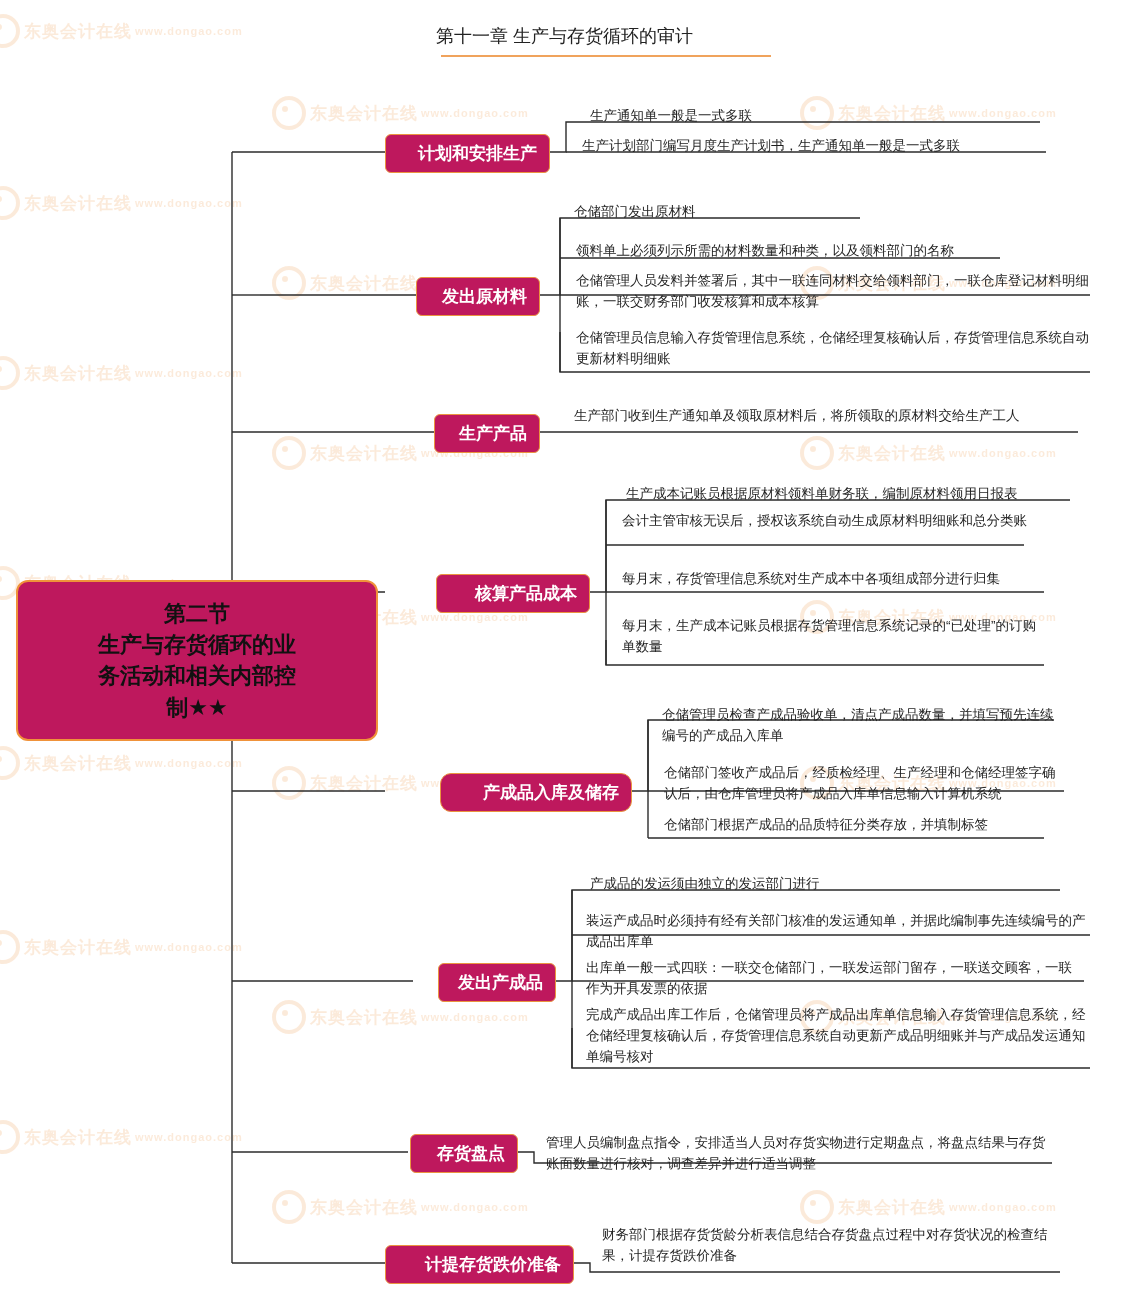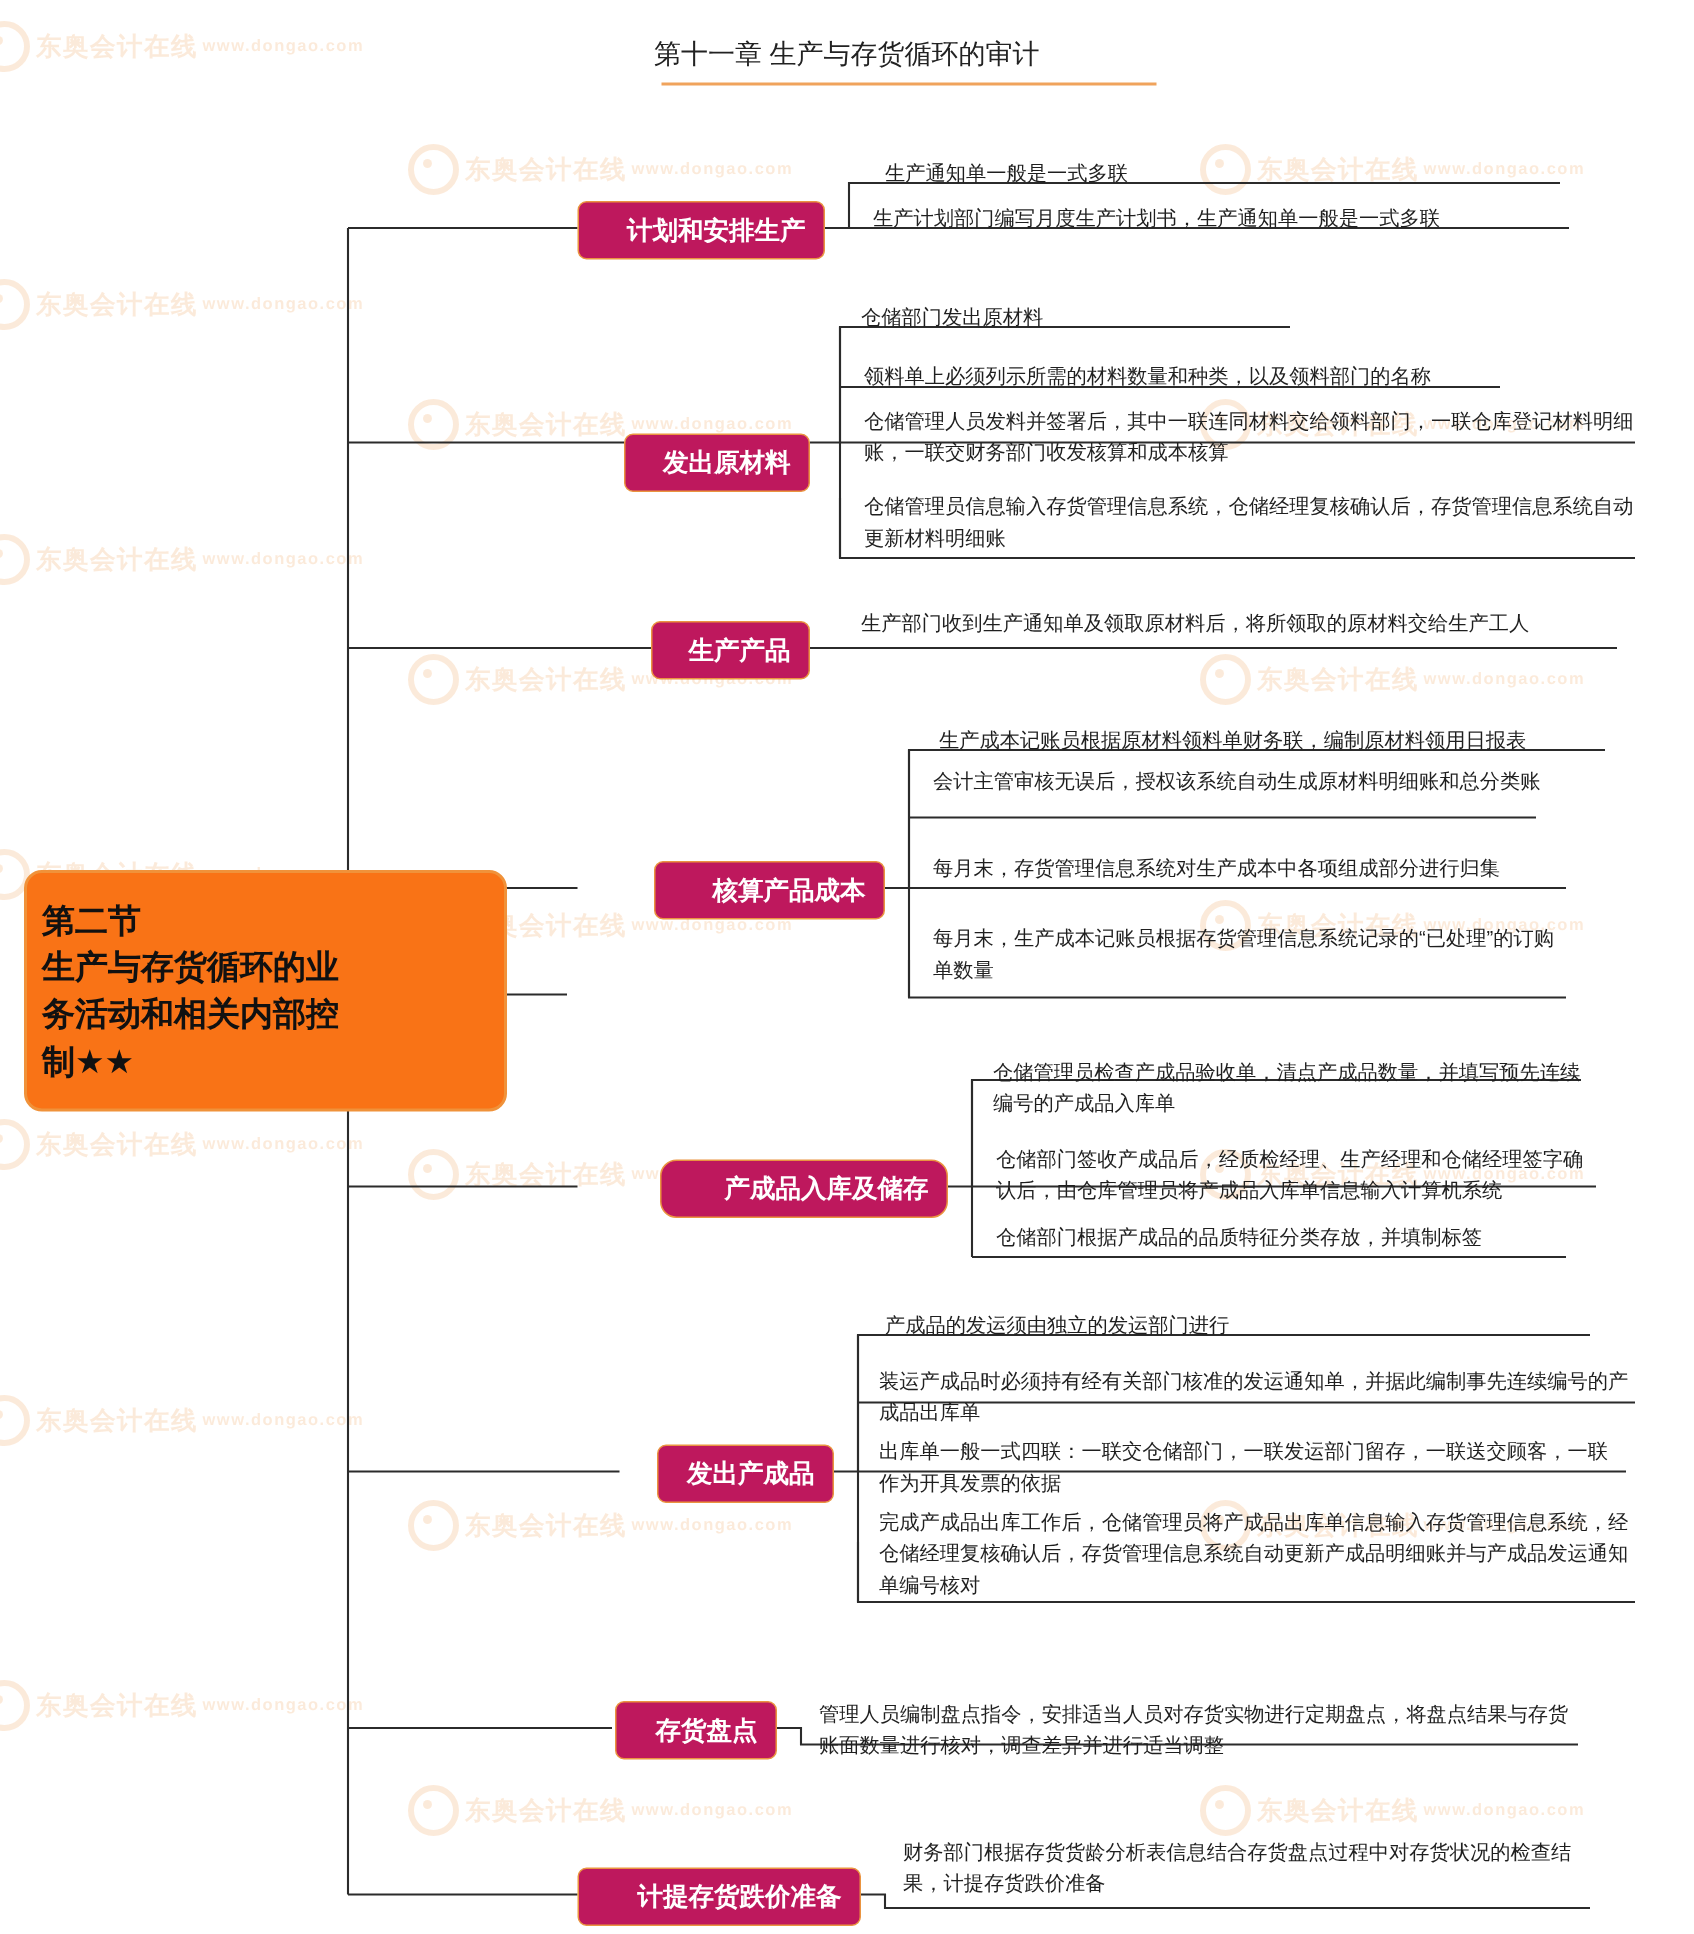--- a/index.html
+++ b/index.html
@@ -38,23 +38,23 @@
   .title-underline{
     position:absolute;top:55px;left:441px;width:330px;height:2px;background:#f0a35c;z-index:4;
   }
 
   
   svg.wires{position:absolute;inset:0;width:1129px;height:1289px;z-index:1;}
   svg.wires path,svg.wires line{fill:none;stroke:#2b2b2b;stroke-width:1.4;}
 
   
   .root{
-    position:absolute;left:16px;top:580px;width:322px;
-    border:2px solid #f0923a;border-radius:12px;background:#f97316;
-    padding:16px 10px;box-sizing:border-box;
+    position:absolute;left:16px;top:580px;width:362px;
+    border:2px solid #f0923a;border-radius:12px;background:#be185d;
+    padding:16px 10px;text-align:center;box-sizing:border-box;
     font-size:22px;font-weight:bold;line-height:1.42;color:#111;
     z-index:3;
   }
 
   
   .branch{
     position:absolute;z-index:3;
     background:#be185d;border:1px solid #ea9440;border-radius:6px;
     color:#fff;font-size:17px;font-weight:bold;
     padding:7px 12px;white-space:nowrap;box-sizing:border-box;
@@ -149,21 +149,21 @@
 </svg>
 
 <div class="root">
   <div>第二节</div>
   <div>生产与存货循环的业</div>
   <div>务活动和相关内部控</div>
   <div>制★★</div>
 </div>
 
 <div class="branch" style="left:385px;top:134px;width:165px;">计划和安排生产</div>
-<div class="branch" style="left:416px;top:277px;width:124px;margin-top:12px;">发出原材料</div>
+<div class="branch" style="left:416px;top:277px;width:124px;">发出原材料</div>
 <div class="branch" style="left:434px;top:414px;width:106px;">生产产品</div>
 <div class="branch" style="left:436px;top:574px;width:154px;padding-left:12px;">核算产品成本</div>
 <div class="branch" style="left:440px;top:773px;width:192px;border-radius:11px;">产成品入库及储存</div>
 <div class="branch" style="left:438px;top:963px;width:118px;">发出产成品</div>
 <div class="branch" style="left:410px;top:1134px;width:108px;">存货盘点</div>
 <div class="branch" style="left:385px;top:1245px;width:189px;">计提存货跌价准备</div>
 
 <div class="leaf" style="left:584px;top:103px;width:470px;">生产通知单一般是一式多联</div>
 <div class="leaf" style="left:576px;top:133px;width:480px;">生产计划部门编写月度生产计划书，生产通知单一般是一式多联</div>
 

